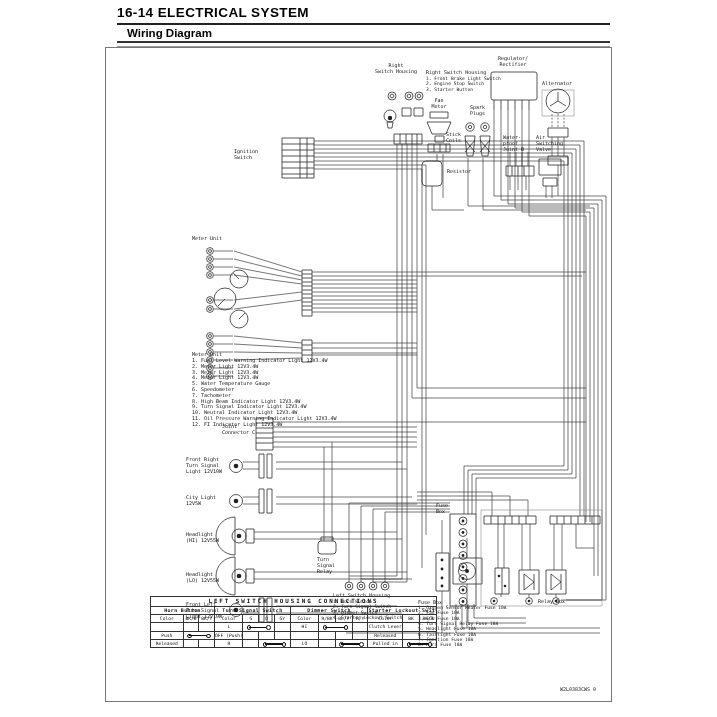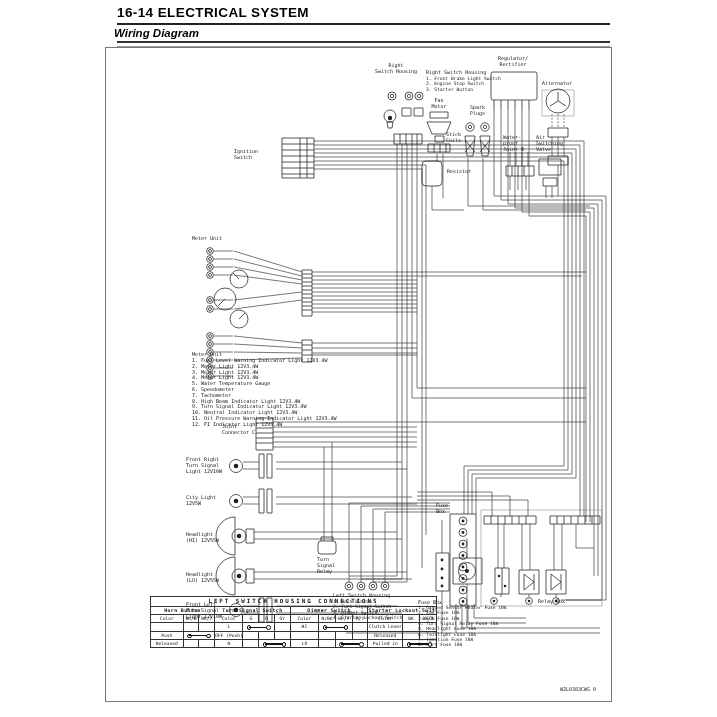--- a/index.html
+++ b/index.html
@@ -2,22 +2,22 @@
 <html><head>
 <meta charset="utf-8">
 <style>
   html,body{margin:0;padding:0;background:#fff;}
   #stage{position:relative;width:637px;height:717px;background:#fff;overflow:hidden;
          font-family:"DejaVu Sans Mono", monospace;color:#111;}
   
   .hdr-title{position:absolute;left:117px;top:5px;font-family:"Liberation Sans",sans-serif;
              font-weight:bold;font-size:13.5px;letter-spacing:.4px;color:#000;}
   .hdr-rule1{position:absolute;left:117px;top:23px;width:493px;height:2px;background:#222;}
-  .hdr-sub{position:absolute;left:114px;top:27px;font-family:"Liberation Sans",sans-serif;
-           font-weight:bold;font-size:11.5px;color:#000;font-style:italic;}
+  .hdr-sub{position:absolute;left:127px;top:27px;font-family:"Liberation Sans",sans-serif;
+           font-weight:bold;font-size:11.5px;color:#000;}
   .hdr-rule2{position:absolute;left:117px;top:41px;width:493px;height:3px;
              border-top:2px solid #333;border-bottom:1px solid #999;}
   
   #frame{position:absolute;left:105px;top:47px;width:505px;height:653px;border:1px solid #777;}
   #art{position:absolute;left:0;top:0;}
   svg *{vector-effect:non-scaling-stroke;}
   .w{stroke:#3c3c3c;stroke-width:.7;fill:none;}
   .wd{stroke:#3c3c3c;stroke-width:.7;fill:none;stroke-dasharray:2 1.6;}
   .sh{stroke:#2c2c2c;stroke-width:.8;fill:none;}
   .shl{stroke:#8a8a8a;stroke-width:.6;fill:none;}

